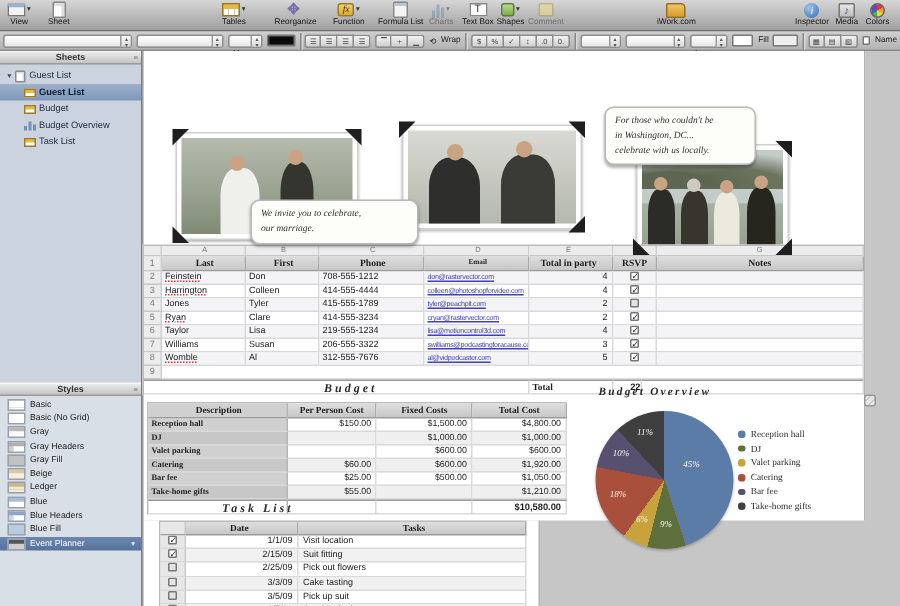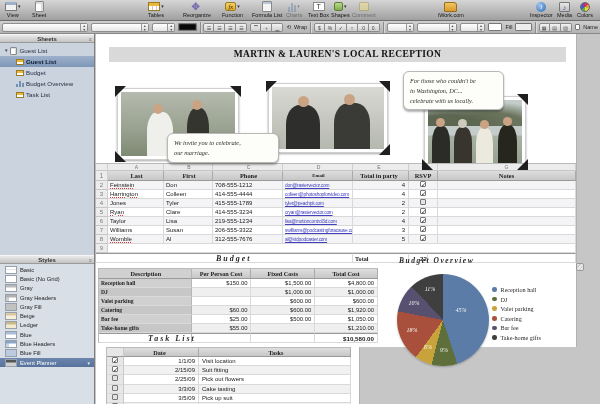--- a/index.html
+++ b/index.html
@@ -423,21 +423,20 @@
         <span class="flip">▾</span>
       </div>
   </div>
 
 </div>
 
 <div class="canvas">
   <div class="page1"></div>
   <div class="page2"></div>
 
-  <div class="doc-title">MARTIN &amp; LAUREN'S LOCAL RECEPTION</div>
 
   <div class="photo" id="photo1">
     <div class="pc tl"></div>
       <div class="pc tr"></div>
     <div class="pc bl"></div>
       <div class="pc br"></div>
     <div class="scene">
       <span class="fig" style="left:26px;top:20px;width:26px;height:46px;background:#efefec;"></span>
       <span class="head" style="left:32px;top:12px;width:10px;height:10px;"></span>
       <span class="fig" style="left:66px;top:16px;width:22px;height:50px;background:#35352f;"></span>

